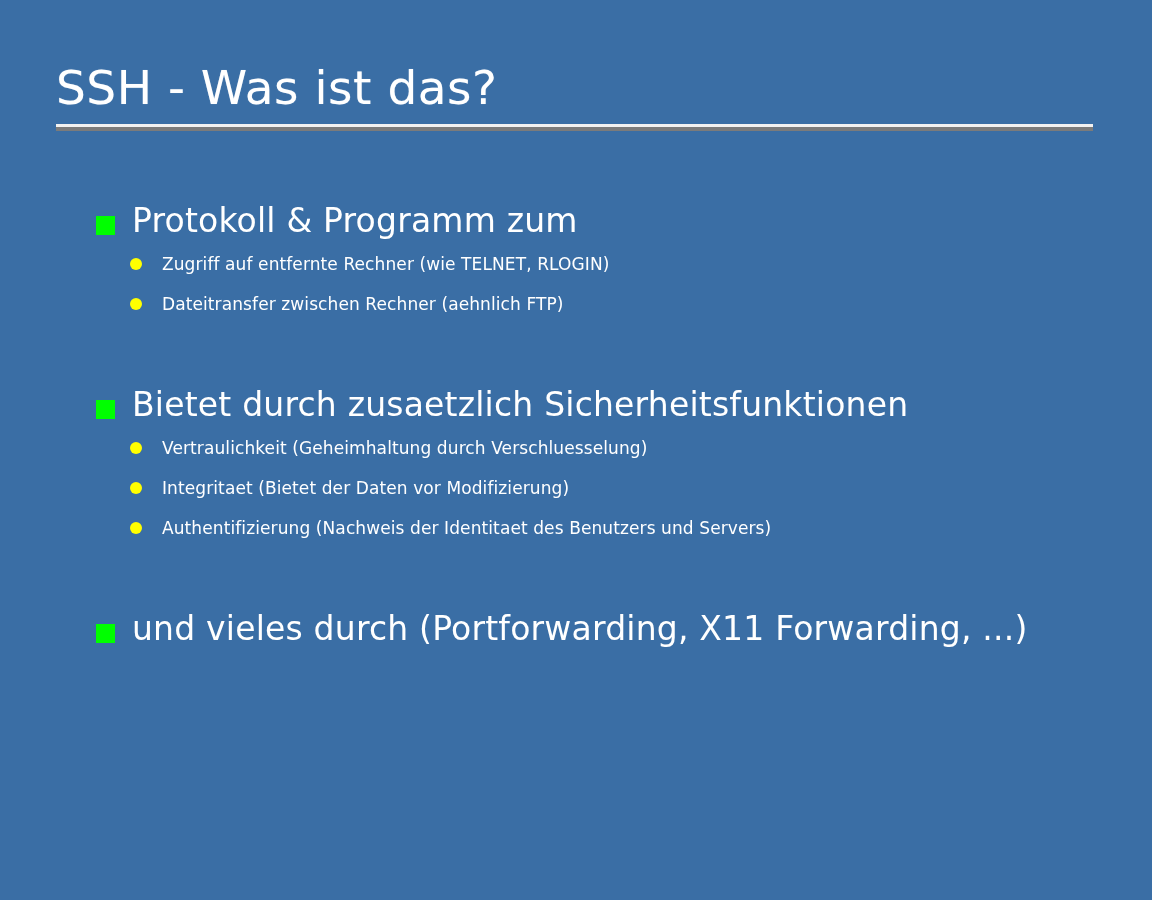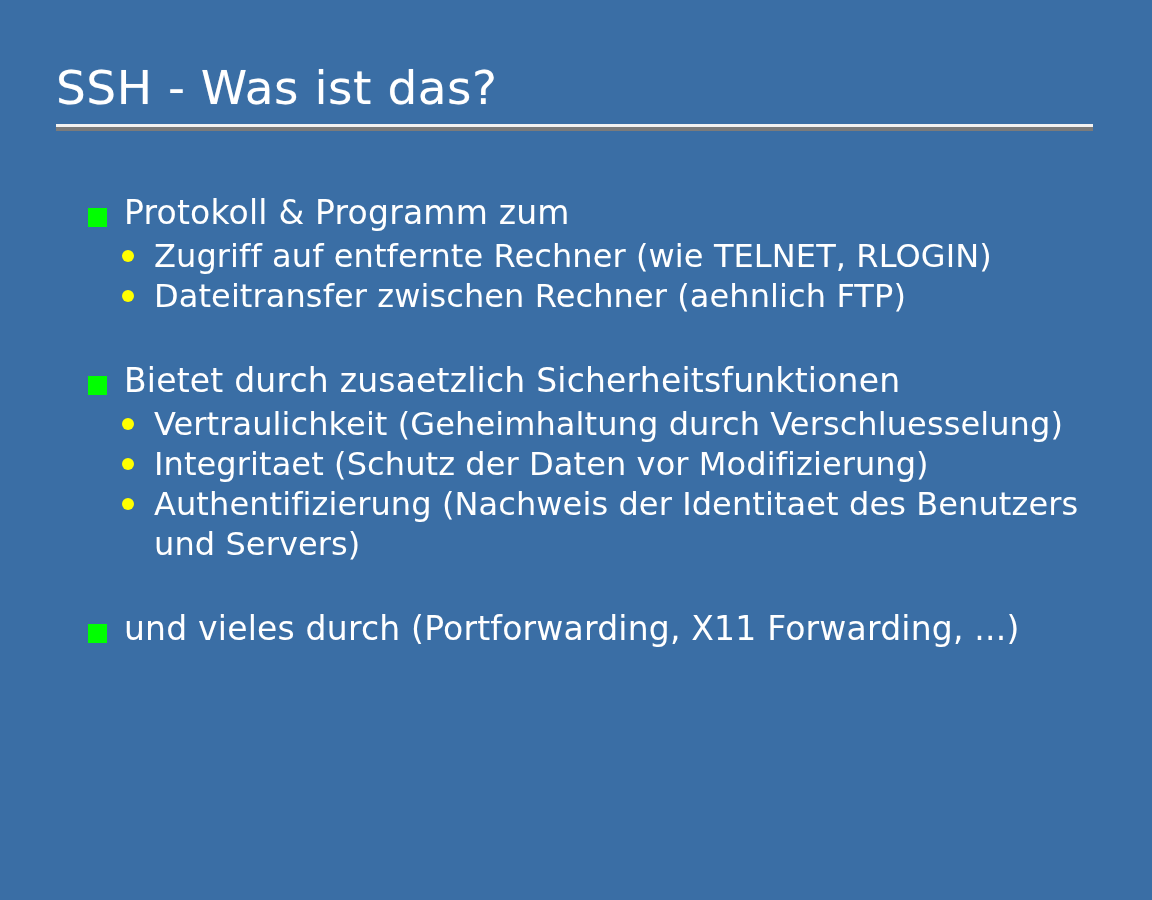--- a/index.html
+++ b/index.html
@@ -66,21 +66,21 @@
 
   
   #body-block {
     position: absolute;
     left: 84px;
     top: 190px;
     width: 1020px;
   }
 
   .group {
-    margin: 0;
+    margin: 8px;
     padding: 0;
   }
   .group-gap {
     height: 42px;
   }
 
   .bullet-row {
     position: relative;
     display: block;
     box-sizing: border-box;
@@ -121,21 +121,21 @@
     top: 14px;
     width: 12px;
     height: 12px;
     border-radius: 50%;
     background: #ffff00;
   }
   .lvl2 .text {
     display: block;
     color: #ffffff;
     font-family: "DejaVu Sans", sans-serif;
-    font-size: 32px;
+    font-size: 17px;
     font-weight: 400;
     line-height: 40px;
     letter-spacing: 0.1px;
   }
 
   
   .lvl2 .text.wrap {
     text-indent: 0;
   }
 </style>
@@ -175,21 +175,21 @@
       <div class="bullet-row lvl1">
         <span class="marker"></span>
         <span class="text">Bietet durch zusaetzlich Sicherheitsfunktionen</span>
       </div>
       <div class="bullet-row lvl2">
         <span class="marker"></span>
         <span class="text">Vertraulichkeit (Geheimhaltung durch Verschluesselung)</span>
       </div>
       <div class="bullet-row lvl2">
         <span class="marker"></span>
-        <span class="text">Integritaet (Schutz der Daten vor Modifizierung)</span>
+        <span class="text">Integritaet (Bietet der Daten vor Modifizierung)</span>
       </div>
       <div class="bullet-row lvl2">
         <span class="marker"></span>
         <span class="text wrap">Authentifizierung (Nachweis der Identitaet des Benutzers und Servers)</span>
       </div>
     </div>
 
     <div class="group-gap"></div>
 
     <div class="group">

